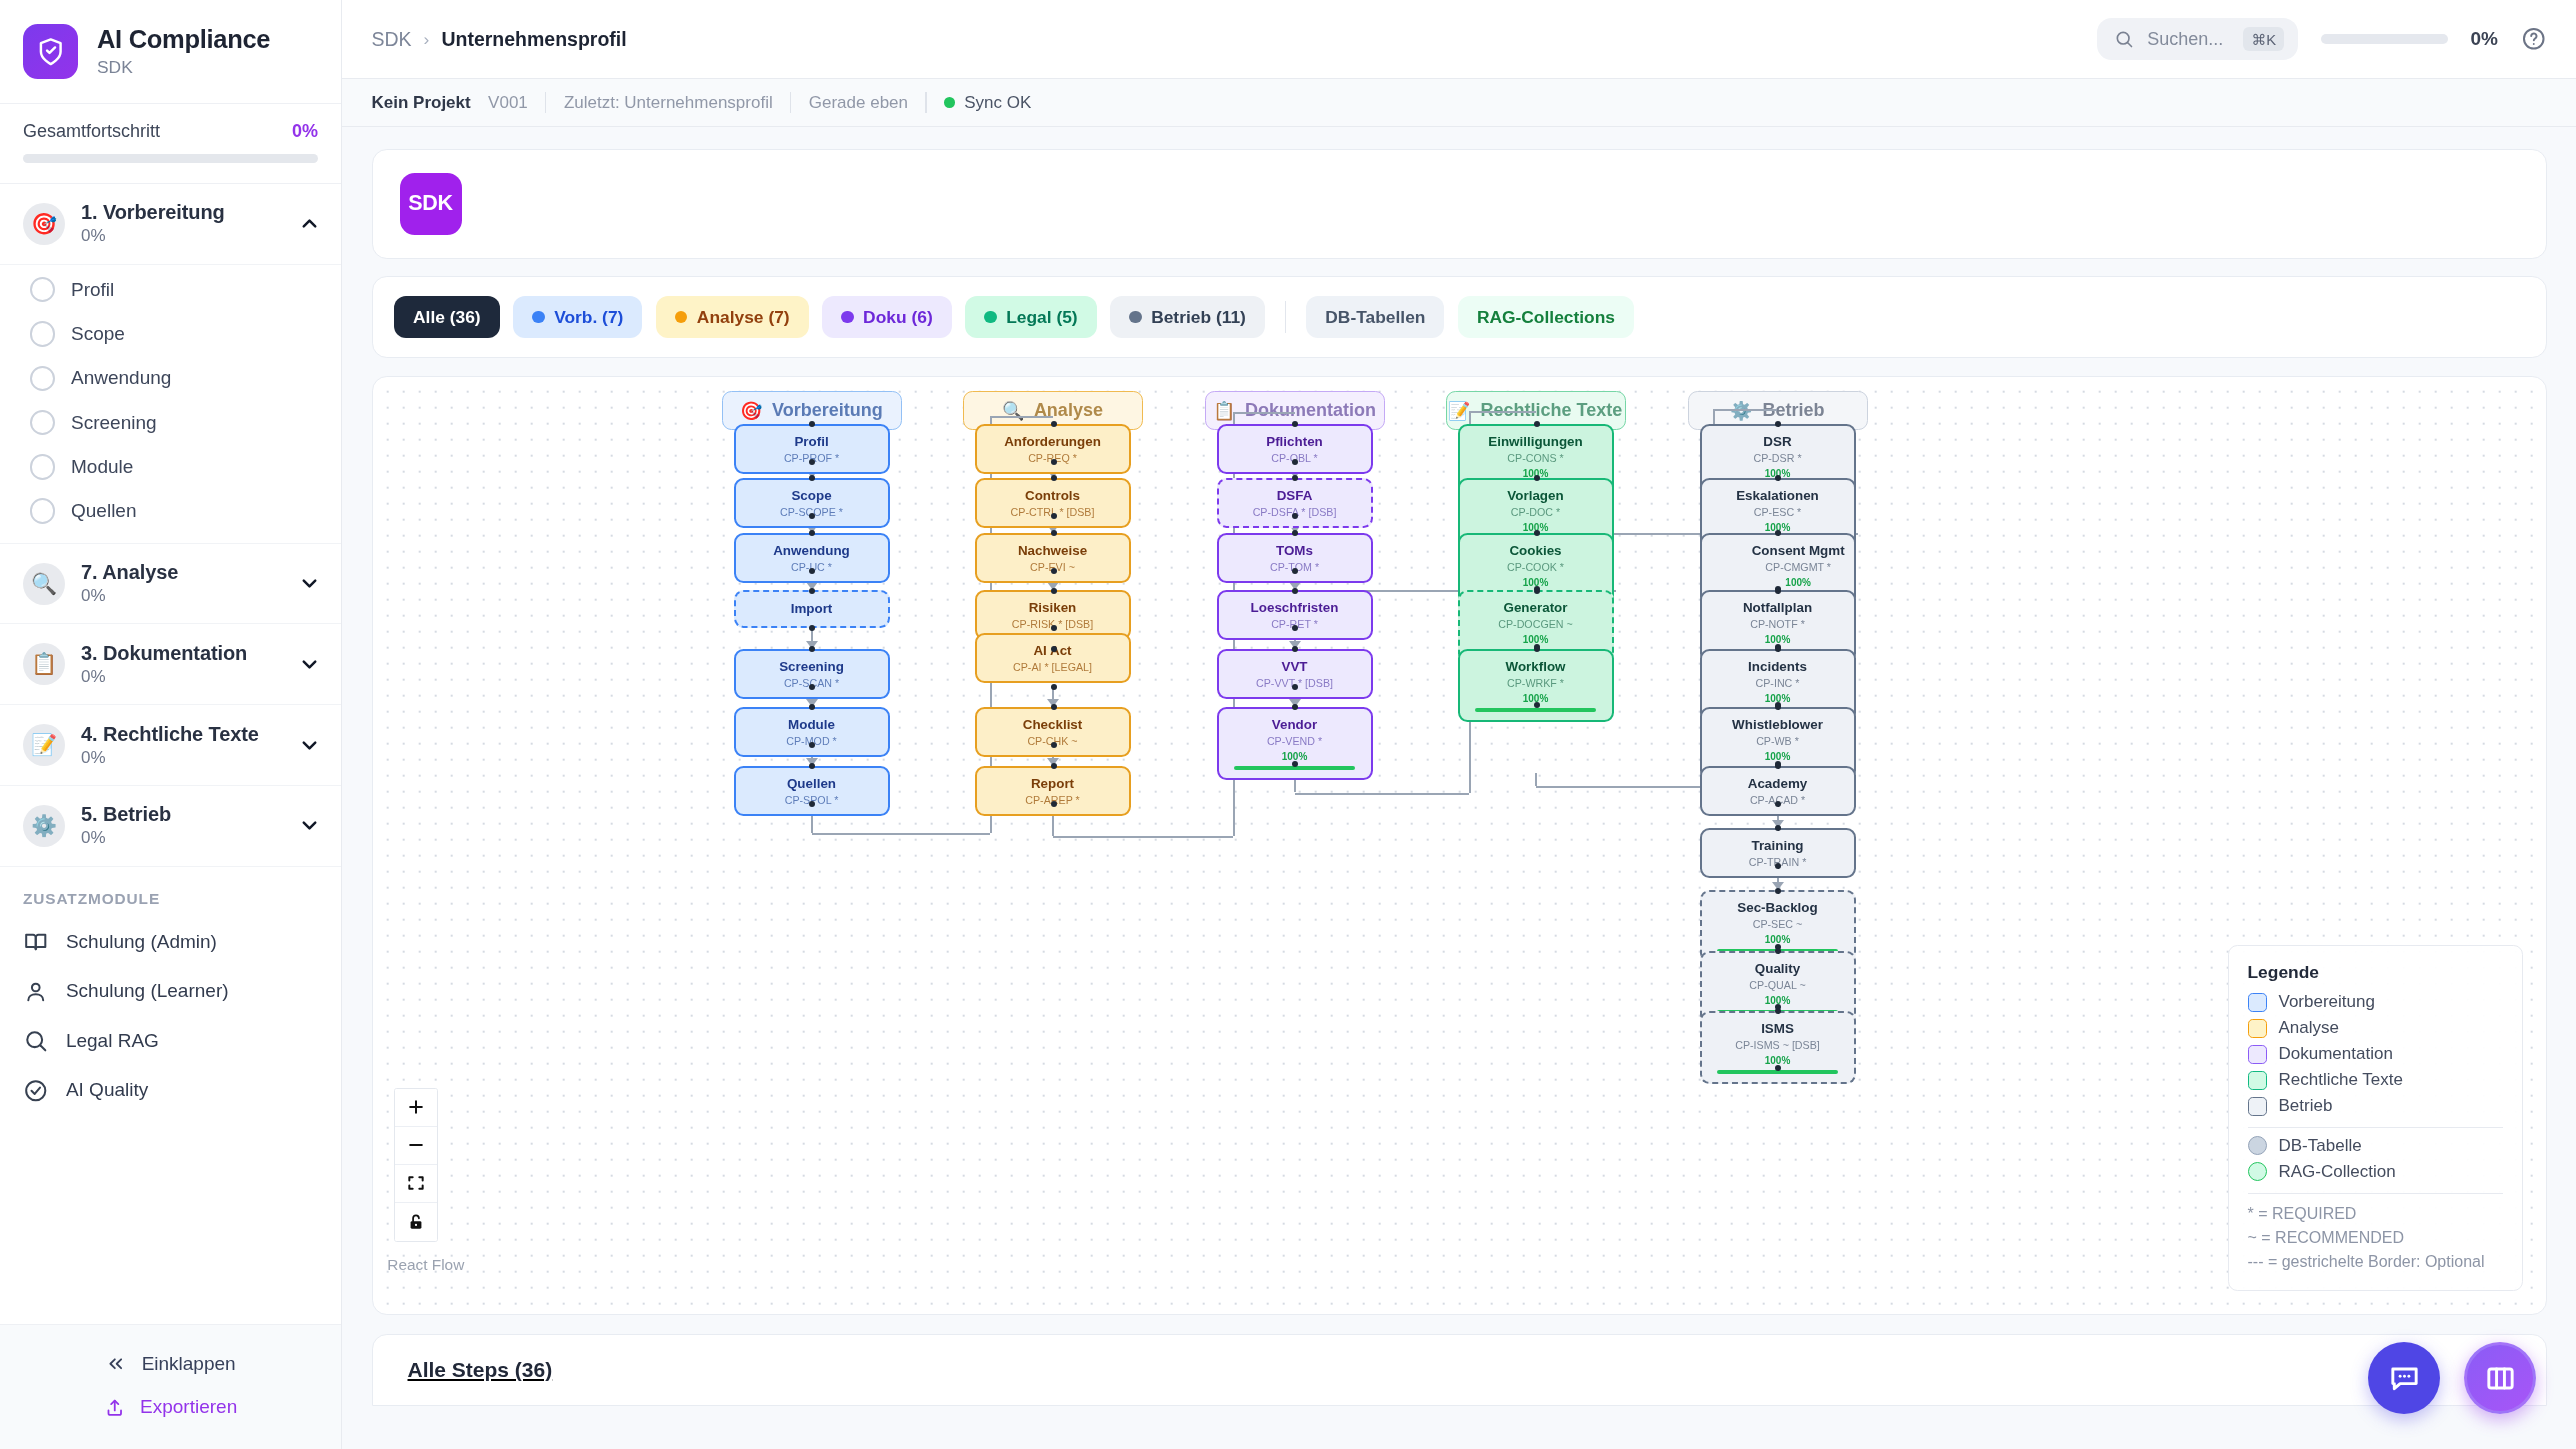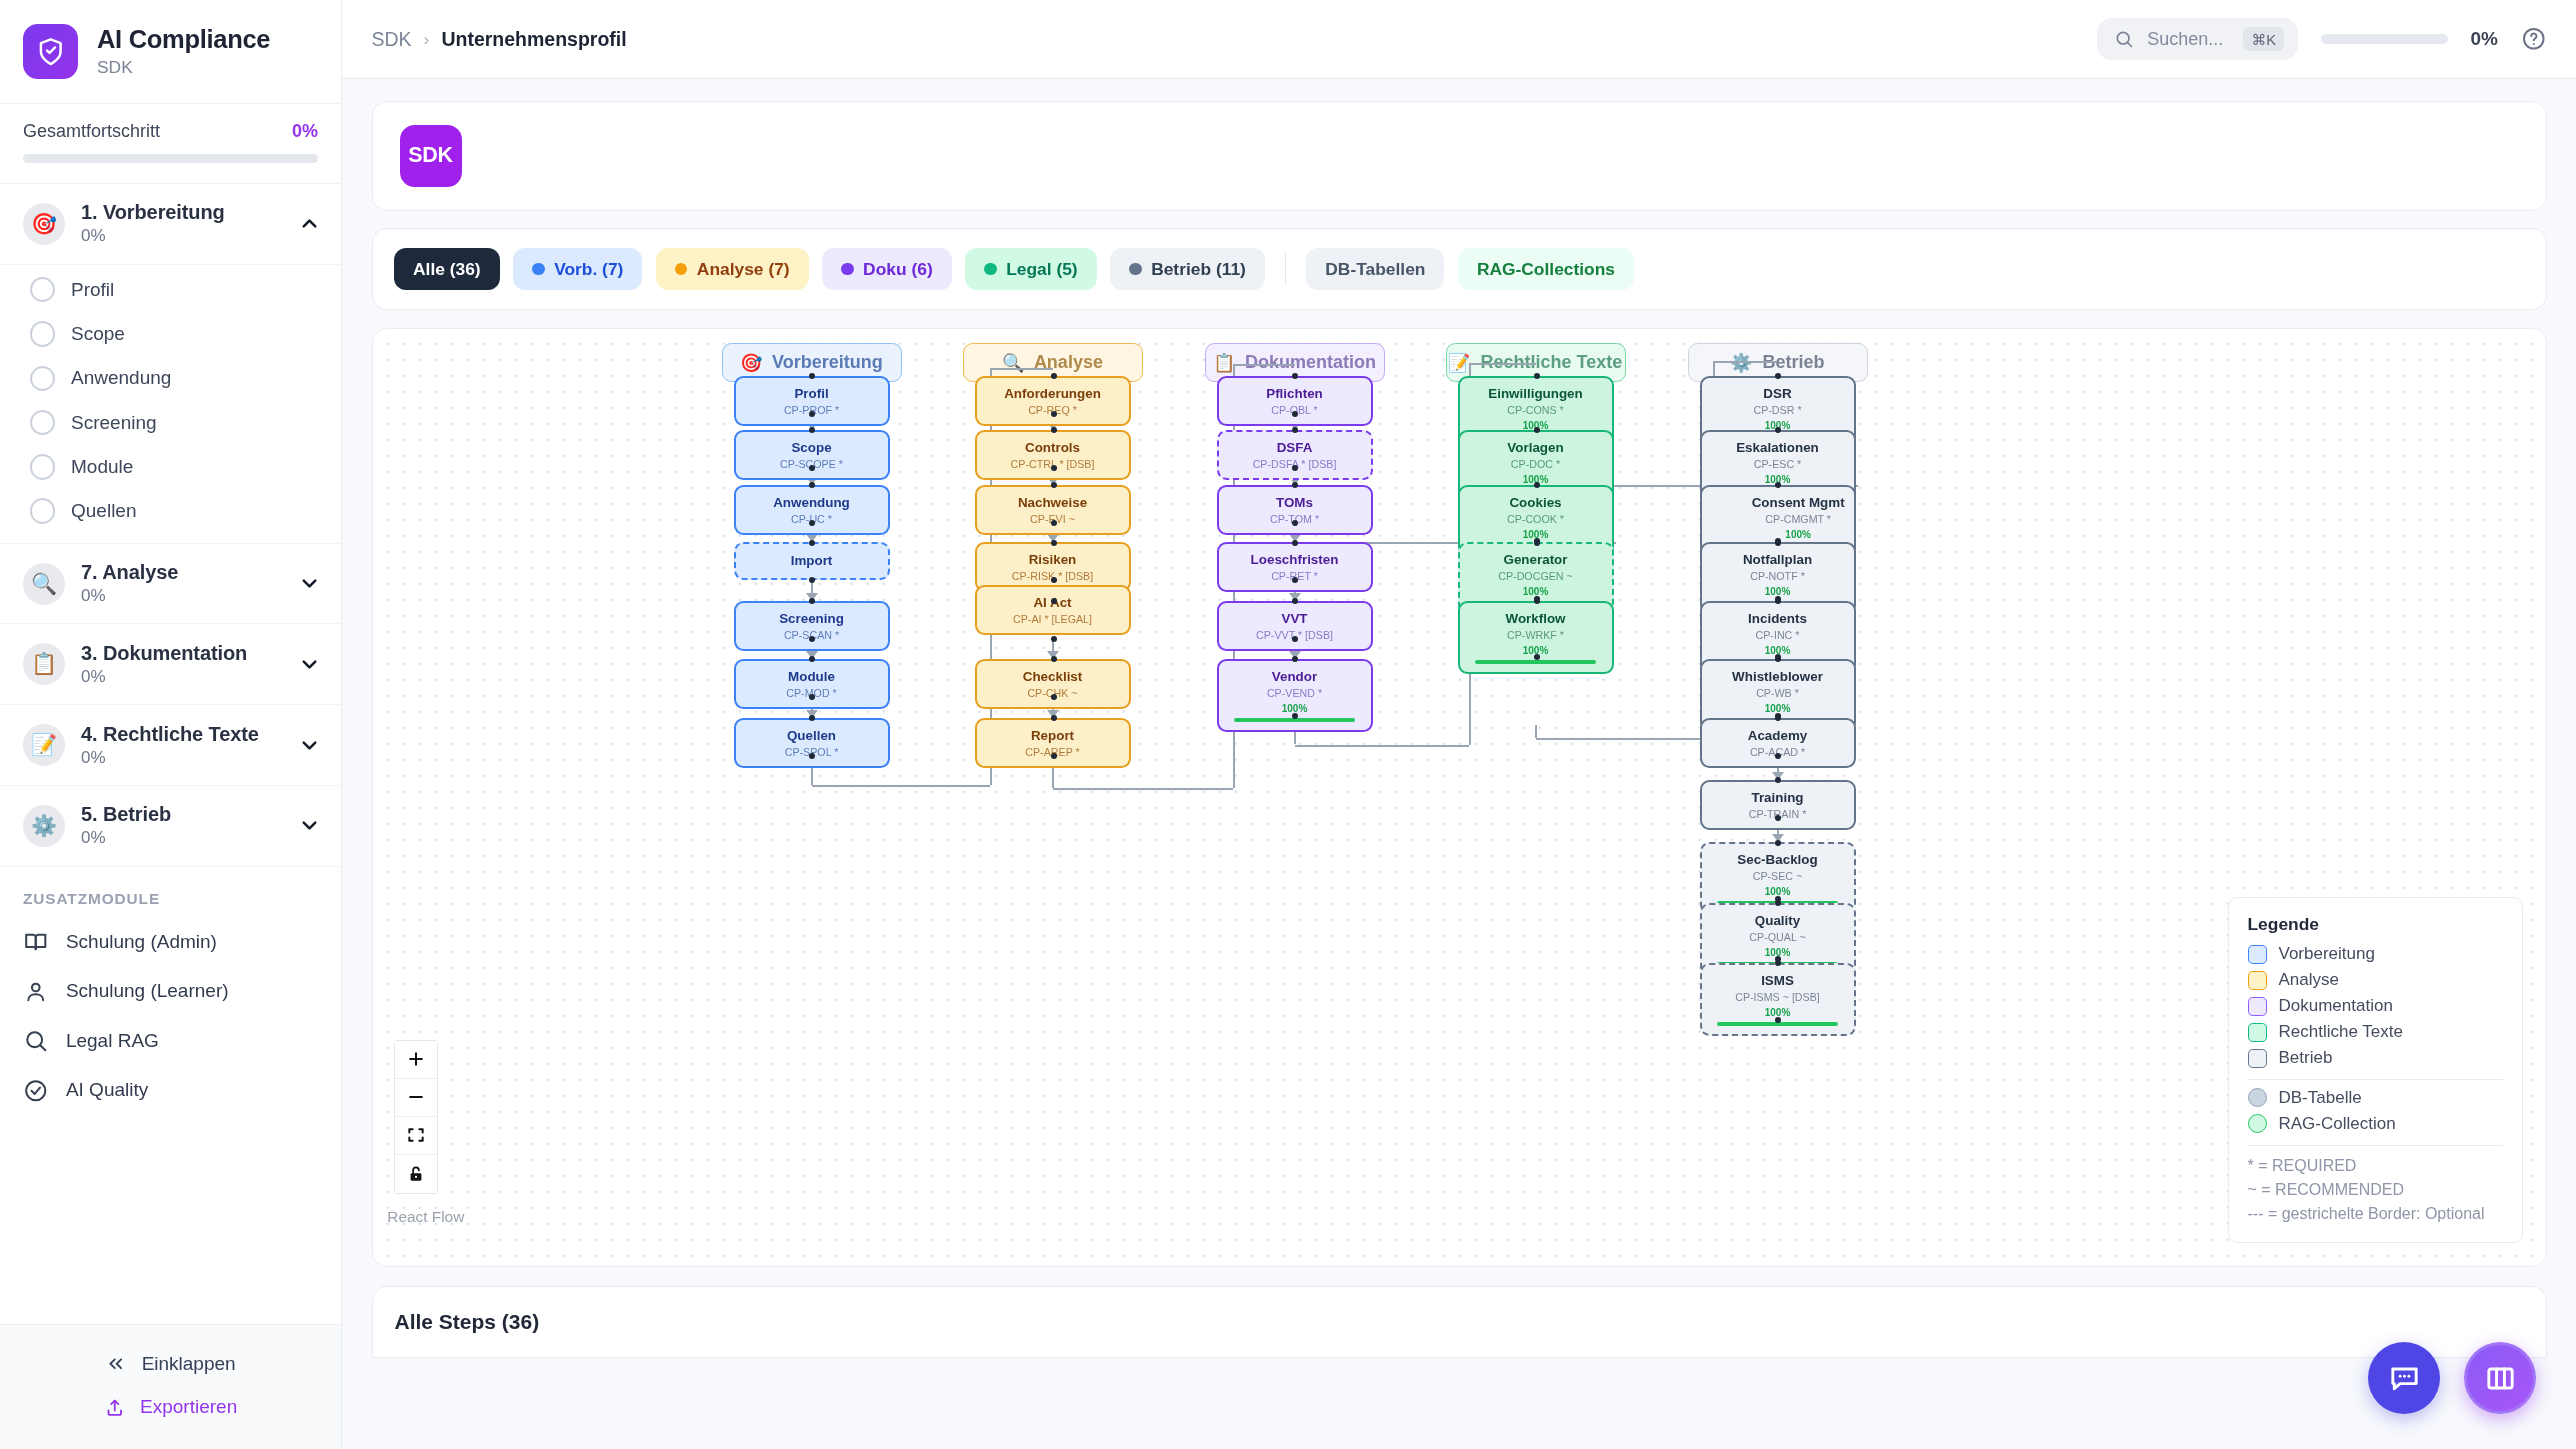--- a/index.html
+++ b/index.html
@@ -213,21 +213,21 @@
   .legend-title { font-size: 17.4px; font-weight: 700; color: #222a3a; margin-bottom: 9.4px; }
   .legend-row { display: flex; align-items: center; gap: 12px; margin: 6px 0; }
   .legend-swatch { width: 19px; height: 19px; border-radius: 4.7px; border: 1.7px solid; flex-shrink: 0; }
   .legend-swatch.circle { border-radius: 50%; }
   .legend-label { font-size: 17px; color: #444c5e; }
   .legend-hr { border-top: 1.3px solid #e7eaf0; margin: 10.7px 0 8px 0; }
   .legend-note { font-size: 16px; color: #8d95a6; line-height: 1.5; }
 
   .steps-card {
     margin-top: 19px; background: #fff; border: 1.3px solid #e8ecf2;
-    border-radius: 14.8px 14.8px 0 0; padding: 23px 22px;
+    border-radius: 14.8px 14.8px 0 0; padding: 23px 35px; text-decoration: underline;
   }
   .steps-title { font-size: 21px; font-weight: 700; color: #212838; }
 
   .fab-wrap { position: absolute; right: 40px; bottom: 35px; display: flex; gap: 24px; z-index: 40; }
   .fab {
     width: 72px; height: 72px; border-radius: 50%;
     display: flex; align-items: center; justify-content: center; cursor: pointer;
   }
   .fab.chat { background: #4f46e5; box-shadow: 0 5.4px 17.4px rgba(79,70,229,.35); }
   .fab.panel {
@@ -421,20 +421,33 @@
         <div class="top-prog-track"></div>
         <span class="top-prog-val">0%</span>
         <svg class="help-icon" viewBox="0 0 24 24" fill="none" stroke-width="1.9" stroke-linecap="round" stroke-linejoin="round">
           <circle cx="12" cy="12" r="9.2"></circle>
           <path d="M9.6 9.4a2.5 2.5 0 114.4 1.7c-.8.8-1.9 1.2-1.9 2.4"></path>
           <circle cx="12" cy="17" r="0.9" fill="#6c7486" stroke="none"></circle>
         </svg>
       </div>
     </div>
 
+    <div class="substrip">
+      <span class="ss-strong">Kein Projekt</span>
+      <span class="ss-dim">V001</span>
+      <span class="ss-sep"></span>
+      <span class="ss-dim">Zuletzt: Unternehmensprofil</span>
+      <span class="ss-sep"></span>
+      <span class="ss-dim">Gerade eben</span>
+      <span class="ss-sep"></span>
+      <span class="ss-sync">
+        <span class="dot-green"></span>
+        <span>Sync OK</span>
+      </span>
+    </div>
 
     <div class="content">
 
       <div class="card">
         <div class="sdk-badge">SDK</div>
       </div>
 
       <div class="chips-card" id="chips-host">
           <div class="chip" style="background: rgb(30, 41, 59); color: rgb(255, 255, 255);">
             <span>Alle (36)</span>

